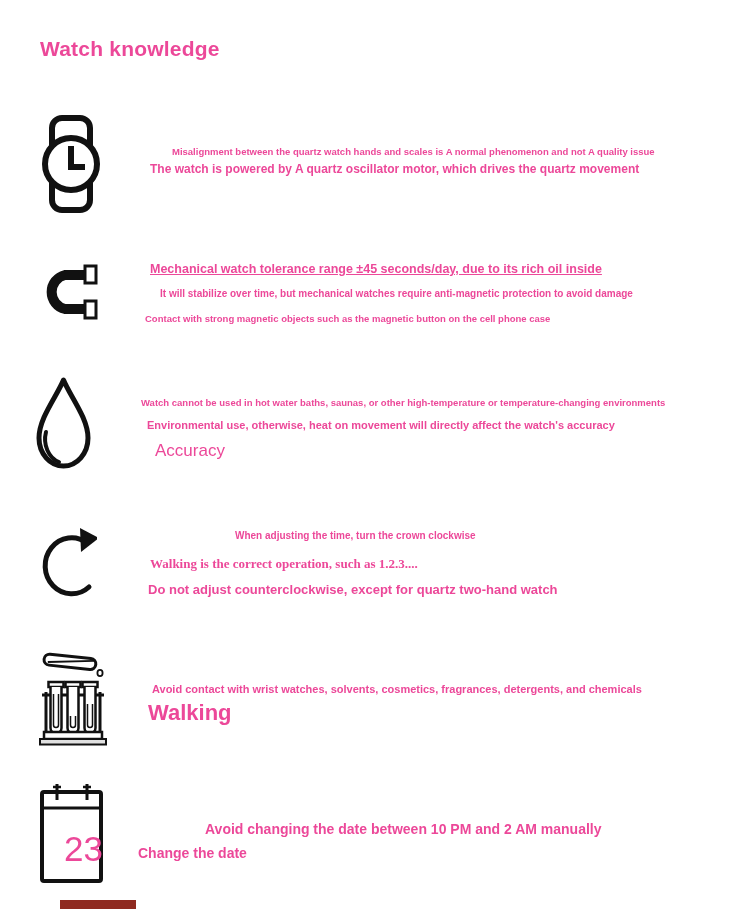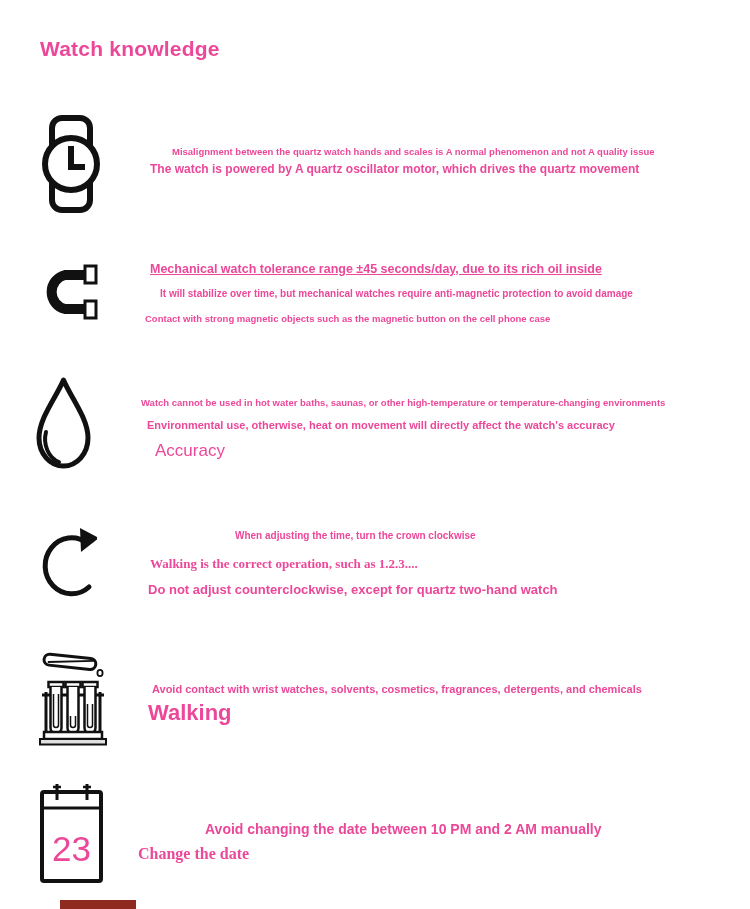--- a/index.html
+++ b/index.html
@@ -6,21 +6,21 @@
   .page{
     position:relative;width:750px;height:909px;background:#ffffff;overflow:hidden;
     font-family:"Liberation Sans","DejaVu Sans",sans-serif;color:#ec4899;
   }
   .abs{position:absolute;white-space:nowrap;line-height:1.15;}
   .b{font-weight:700;}
   .reg{font-weight:400;}
   .title{font-size:21px;font-weight:700;letter-spacing:.2px;}
   .icon{position:absolute;display:block;}
   .icon svg{display:block;width:100%;height:100%;}
-  .day{position:absolute;text-align:left;font-weight:400;letter-spacing:0;padding-left:12px;}
+  .day{position:absolute;text-align:right;font-weight:400;letter-spacing:0;}
   .redbar{position:absolute;}
 </style>
 </head>
 <body>
 
 <div class="page">
 
   <div class="abs title" style="left:40px;top:37px;">Watch knowledge</div>
 
   <span class="icon" style="left:42px;top:115px;width:58px;height:98px;">
@@ -95,17 +95,17 @@
   <span class="icon" style="left:40px;top:784px;width:63px;height:99px;">
     <svg viewBox="0 0 63 99" xmlns="http://www.w3.org/2000/svg">
       <rect x="2" y="8" width="59" height="89" rx="2" fill="#fff" stroke="#111" stroke-width="4"></rect>
       <line x1="2" y1="24" x2="61" y2="24" stroke="#111" stroke-width="3"></line>
       <path d="M17 0 V16 M47 0 V16" fill="none" stroke="#111" stroke-width="3"></path>
       <path d="M13 3 H21 M43 3 H51" fill="none" stroke="#111" stroke-width="2.5"></path>
     </svg>
   </span>
   <div class="day" style="left:40px;top:829px;width:63px;font-size:35px;">23</div>
   <div class="abs b" style="left:205px;top:821px;font-size:14px;">Avoid changing the date between 10 PM and 2 AM manually</div>
-  <div class="abs b" style="left:138px;top:845px;font-size:16px;font-family:Liberation Serif, serif;">Change the date</div>
+  <div class="abs b" style="left:138px;top:845px;font-size:14px;">Change the date</div>
 
   <div class="redbar" style="left: 60px; top: 900px; width: 76px; height: 9px; background: rgb(143, 42, 32);"></div>
 
 </div>
 
 </body></html>

